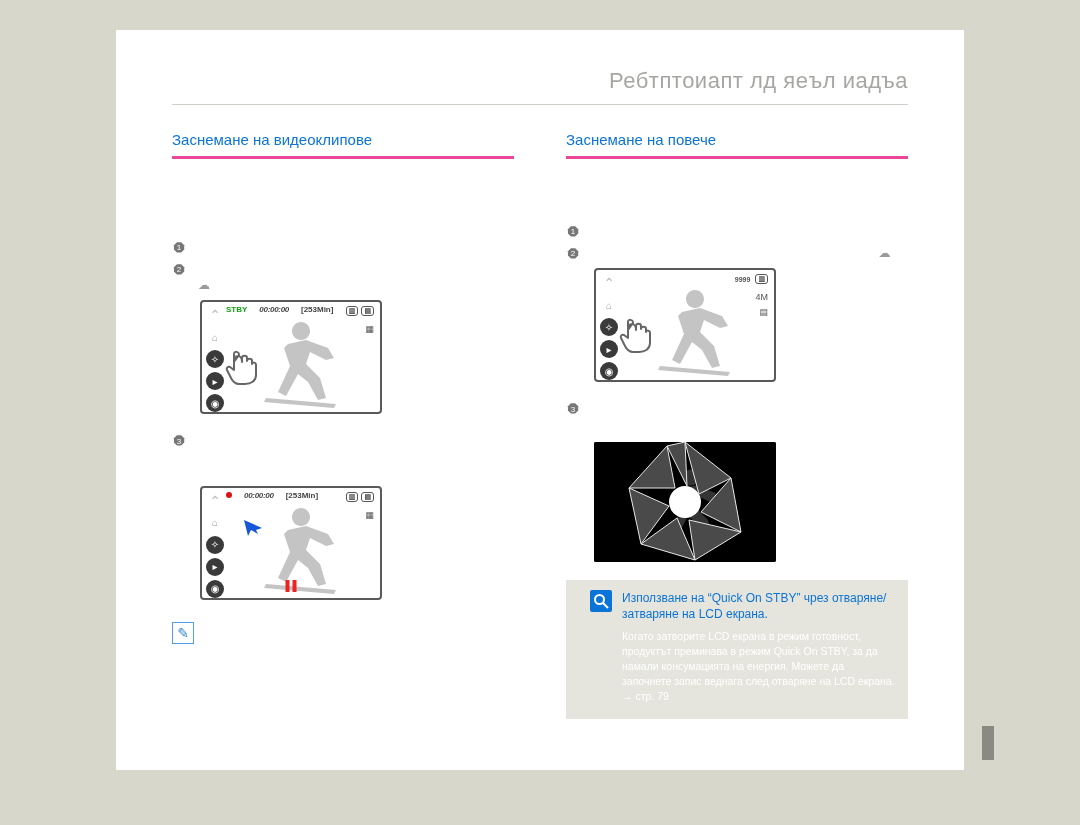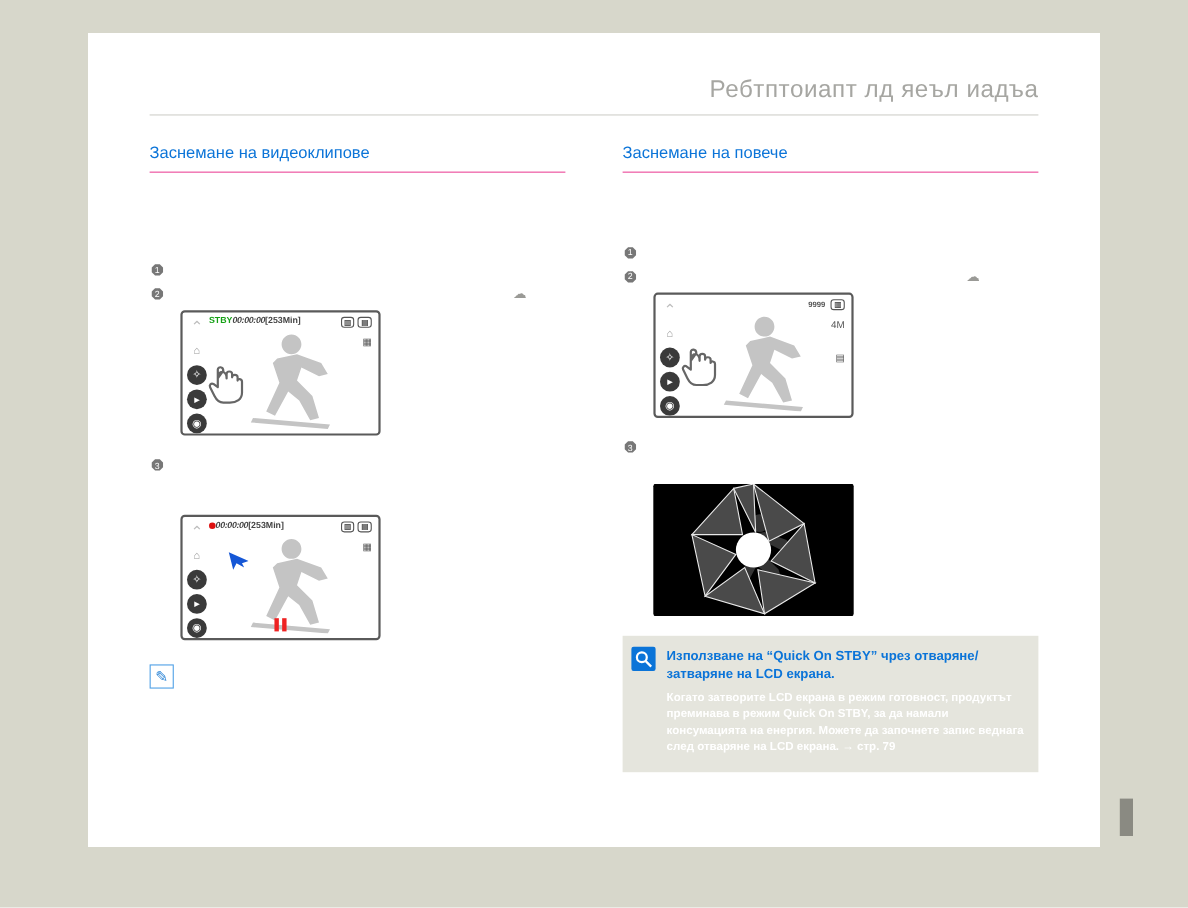--- a/index.html
+++ b/index.html
@@ -5,42 +5,42 @@
   * { box-sizing: border-box; margin: 0; padding: 0; }
   body {
     width: 1080px;
     height: 825px;
     background: #d7d7cb;
     font-family: Arial, Helvetica, sans-serif;
     position: relative;
   }
   .page {
     background: #ffffff;
-    width: 920px;
+    width: 848px;
     height: 740px;
     margin: 30px auto 0 auto;
     padding: 38px 56px 24px 56px;
     position: relative;
   }
   .page-title {
     text-align: right;
     color: #a6a6a2;
     font-size: 22px;
     font-weight: 300;
     letter-spacing: 0.5px;
     border-bottom: 1px solid #cfcfca;
     padding-bottom: 10px;
     margin-bottom: 26px;
   }
   .cols { display: flex; gap: 52px; }
   .col { flex: 1; position: relative; }
   .section-title {
     color: #0b74d8;
     font-size: 15px;
-    border-bottom: 1px solid #ec4899;
+    border-bottom: 3px solid #ec4899;
     padding-bottom: 8px;
     margin-bottom: 14px;
   }
   .intro {
     color: #ffffff; 
     font-size: 11px;
     line-height: 1.45;
     margin-bottom: 18px;
   }
   .step {
@@ -94,21 +94,21 @@
     position:absolute; top:4px; right:6px;
     display:flex; gap:3px; align-items:center;
   }
   .osd-top .pill{
     font-size:7px; font-weight:bold; color:#555;
     border:1px solid #555; border-radius:3px; padding:0 2px;
     background:#fff;
   }
   .osd-topleft{
     position:absolute; top:3px; left:24px;
-    display:flex; gap:0; align-items:center;
+    display:flex; gap:12px; align-items:center;
     font-size:8px; font-weight:bold;
   }
   .stby-g{ color:#15a015; }
   .rec-dot{ width:6px;height:6px;background:#d11;border-radius:50%; display:inline-block;}
   .tcode{ color:#444; letter-spacing:-0.3px;font-style:italic;}
   .remain{ color:#444; }
 
   
   .softkeys{
     position:absolute; left:4px; top:4px;
@@ -120,21 +120,21 @@
     font-size:10px; color:#fff;
     display:flex;align-items:center;justify-content:center;
   }
   .skey.dark{ background:#3a3a3a;}
   .skey.home{ background:none; color:#9a9a9a;}
   .skey.chev{ background:none; color:#bdbdbd; font-size:14px;}
 
   
   .hud-r{
     position:absolute; right:6px; top:22px;
-    display:flex; flex-direction:column; gap:20px; align-items:flex-end;
+    display:flex; flex-direction:column; gap:5px; align-items:flex-end;
   }
   .hud-r .mini{ font-size:9px; color:#555;}
 
   
   .hand{
     position:absolute; left:18px; top:40px; width:44px; height:44px;
   }
   .hand svg{width:100%;height:100%;}
 
   
@@ -174,26 +174,25 @@
   }
   .note-block{
     display:flex; gap:10px; align-items:flex-start;
     margin-top: 4px;
   }
   .note-txt{ flex:1; color:#fff; font-size:10px; line-height:1.4; }
 
   
   .callout{
     background:#e5e5dd;
-    padding:10px 12px 14px 8px;
+    padding:10px 12px 14px 24px;
     margin-top: 8px;
     font-size:11px;
     color:#fff;
     line-height:1.4;
-    font-weight:bold;
   }
   .callout-head{
     display:flex; gap:10px; align-items:flex-start;
     margin-bottom:6px;
   }
   .callout-title{
     color:#0b74d8;
     font-size:12px;
     line-height:1.35;
   }

